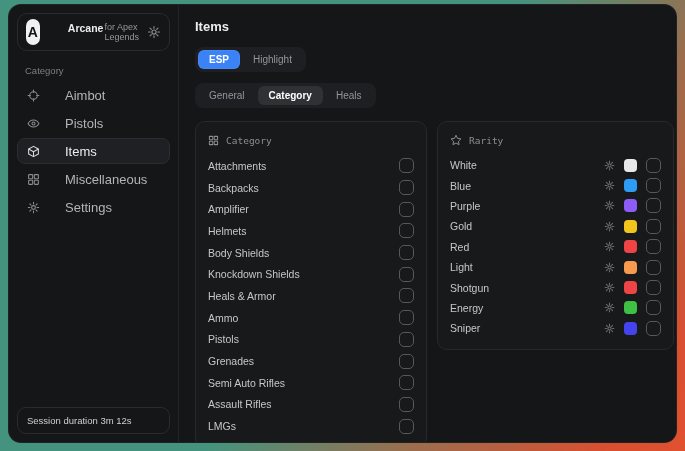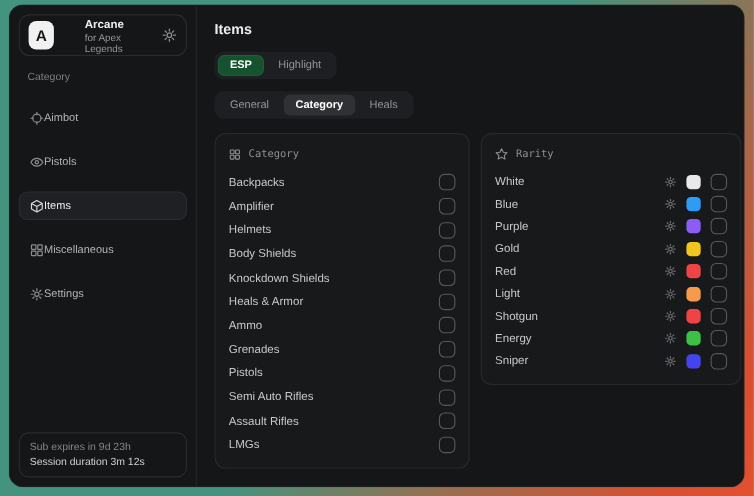--- a/index.html
+++ b/index.html
@@ -20,50 +20,50 @@
   }
   .app-card {
     display:flex; align-items:center; gap:8px; height:38px;
     border:1px solid #2a2b2f; border-radius:10px; padding:5px 8px;
   }
   .logo {
     width:26px; height:26px; background:#f1f1f2; border-radius:7px;
     color:#131416; font-weight:bold; font-size:14px;
     display:flex; align-items:center; justify-content:center;
   }
-  .app-meta { display:flex; flex-direction:column; gap:1px;margin-left:20px; }
+  .app-meta { display:flex; flex-direction:row; gap:1px;margin-left:20px; }
   .app-title { color:#eceded; font-size:10.5px; font-weight:bold; }
   .app-sub { color:#96979b; font-size:9px; }
   .app-gear { margin-left:auto; color:#8b8c90; display:flex; }
   .section-label { margin:14px 0 6px 8px; color:#7e7f83; font-size:9.5px; }
   .nav-item {
-    display:flex; align-items:center; gap:0; height:26px; margin-bottom:2px;
+    display:flex; align-items:center; gap:25px; height:26px; margin-bottom:2px;
     padding:0 9px; border:1px solid transparent; border-radius:8px;
-    color:#b3b4b8; font-size:10px; cursor:pointer;margin-top:12px;
+    color:#b3b4b8; font-size:13px; cursor:pointer;
   }
   .nav-item .nicon { display:flex; color:#8b8c90; }
   .nav-item.active { background:#1f2024; border-color:#2c2d31; color:#eceded; }
   .nav-item.active .nicon { color:#d7d8da; }
   .sub-card {
     margin-top:auto; border:1px solid #2a2b2f; border-radius:9px;
     padding:7px 9px; display:flex; flex-direction:column; gap:3px;
   }
   .sub-line1 { color:#85868a; font-size:9.5px; }
   .sub-line2 { color:#cfd0d3; font-size:9.5px; }
   
   .main { flex:1; padding:12px 16px; overflow:hidden; display:flex; flex-direction:column; }
   .page-title { color:#eceded; font-size:13px; font-weight:bold; margin:2px 0 13px; }
   .seg {
     display:inline-flex; align-self:flex-start; background:#1e1f23;
     border-radius:8px; padding:3px; gap:2px; margin-bottom:11px;
   }
   .seg-opt {
     font-size:10px; color:#94959a; padding:4px 11px; border-radius:6px; cursor:pointer;
   }
-  .seg-opt.sel-mode { background:#14532d; color:#ffffff; font-weight:bold; border:1px solid rgba(255,255,255,0.06); padding:3px 10px; }
+  .seg-opt.sel-mode { background:#3b82f6; color:#ffffff; font-weight:bold; border:1px solid rgba(255,255,255,0.06); padding:3px 10px; }
   .seg-opt.sel-tab { background:#303135; color:#ffffff; font-weight:bold; }
   .panels { display:flex; gap:10px; margin-top:2px; align-items:flex-start; }
   .panel {
     border:1px solid #28292d; background:#18191b; border-radius:10px;
     padding:8px 12px 10px;
   }
   .panel-cat { width:232px; flex:0 0 232px; }
   .panel-rar { width:237px; flex:0 0 237px; }
   .panel-head {
     display:flex; align-items:center; gap:7px; height:20px; margin-bottom:5px;
@@ -153,21 +153,20 @@
         <span class="nicon">
           <svg width="13" height="13" viewBox="0 0 24 24" fill="none" stroke="currentColor" stroke-width="2" stroke-linecap="round">
             <circle cx="12" cy="12" r="3.5"></circle>
             <path d="M12 2.5v3M12 18.5v3M2.5 12h3M18.5 12h3M5.3 5.3l2.1 2.1M16.6 16.6l2.1 2.1M18.7 5.3l-2.1 2.1M7.4 16.6l-2.1 2.1"></path>
           </svg>
         </span>
         <span>Settings</span>
       </div>
 
       <div class="sub-card">
-        <span class="sub-line1">Sub expires in 9d 23h</span>
         <span class="sub-line2">Session duration 3m 12s</span>
       </div>
     </div>
 
     <div class="main">
       <div class="page-title">Items</div>
 
       <div class="seg">
         <span class="seg-opt sel-mode">ESP</span>
         <span class="seg-opt">Highlight</span>
@@ -187,20 +186,24 @@
               <svg width="11" height="11" viewBox="0 0 24 24" fill="none" stroke="currentColor" stroke-width="2.2">
                 <rect x="3" y="3" width="7.5" height="7.5" rx="1"></rect>
                   <rect x="13.5" y="3" width="7.5" height="7.5" rx="1"></rect>
                 <rect x="3" y="13.5" width="7.5" height="7.5" rx="1"></rect>
                   <rect x="13.5" y="13.5" width="7.5" height="7.5" rx="1"></rect>
               </svg>
             </span>
             <span>Category</span>
           </div>
           <div class="row">
+              <span class="row-label">Attachments</span>
+              <span class="checkbox"></span>
+            </div>
+          <div class="row">
               <span class="row-label">Backpacks</span>
               <span class="checkbox"></span>
             </div>
           <div class="row">
               <span class="row-label">Amplifier</span>
               <span class="checkbox"></span>
             </div>
           <div class="row">
               <span class="row-label">Helmets</span>
               <span class="checkbox"></span>
@@ -215,25 +218,25 @@
             </div>
           <div class="row">
               <span class="row-label">Heals &amp; Armor</span>
               <span class="checkbox"></span>
             </div>
           <div class="row">
               <span class="row-label">Ammo</span>
               <span class="checkbox"></span>
             </div>
           <div class="row">
+              <span class="row-label">Pistols</span>
+              <span class="checkbox"></span>
+            </div>
+          <div class="row">
               <span class="row-label">Grenades</span>
-              <span class="checkbox"></span>
-            </div>
-          <div class="row">
-              <span class="row-label">Pistols</span>
               <span class="checkbox"></span>
             </div>
           <div class="row">
               <span class="row-label">Semi Auto Rifles</span>
               <span class="checkbox"></span>
             </div>
           <div class="row">
               <span class="row-label">Assault Rifles</span>
               <span class="checkbox"></span>
             </div>

